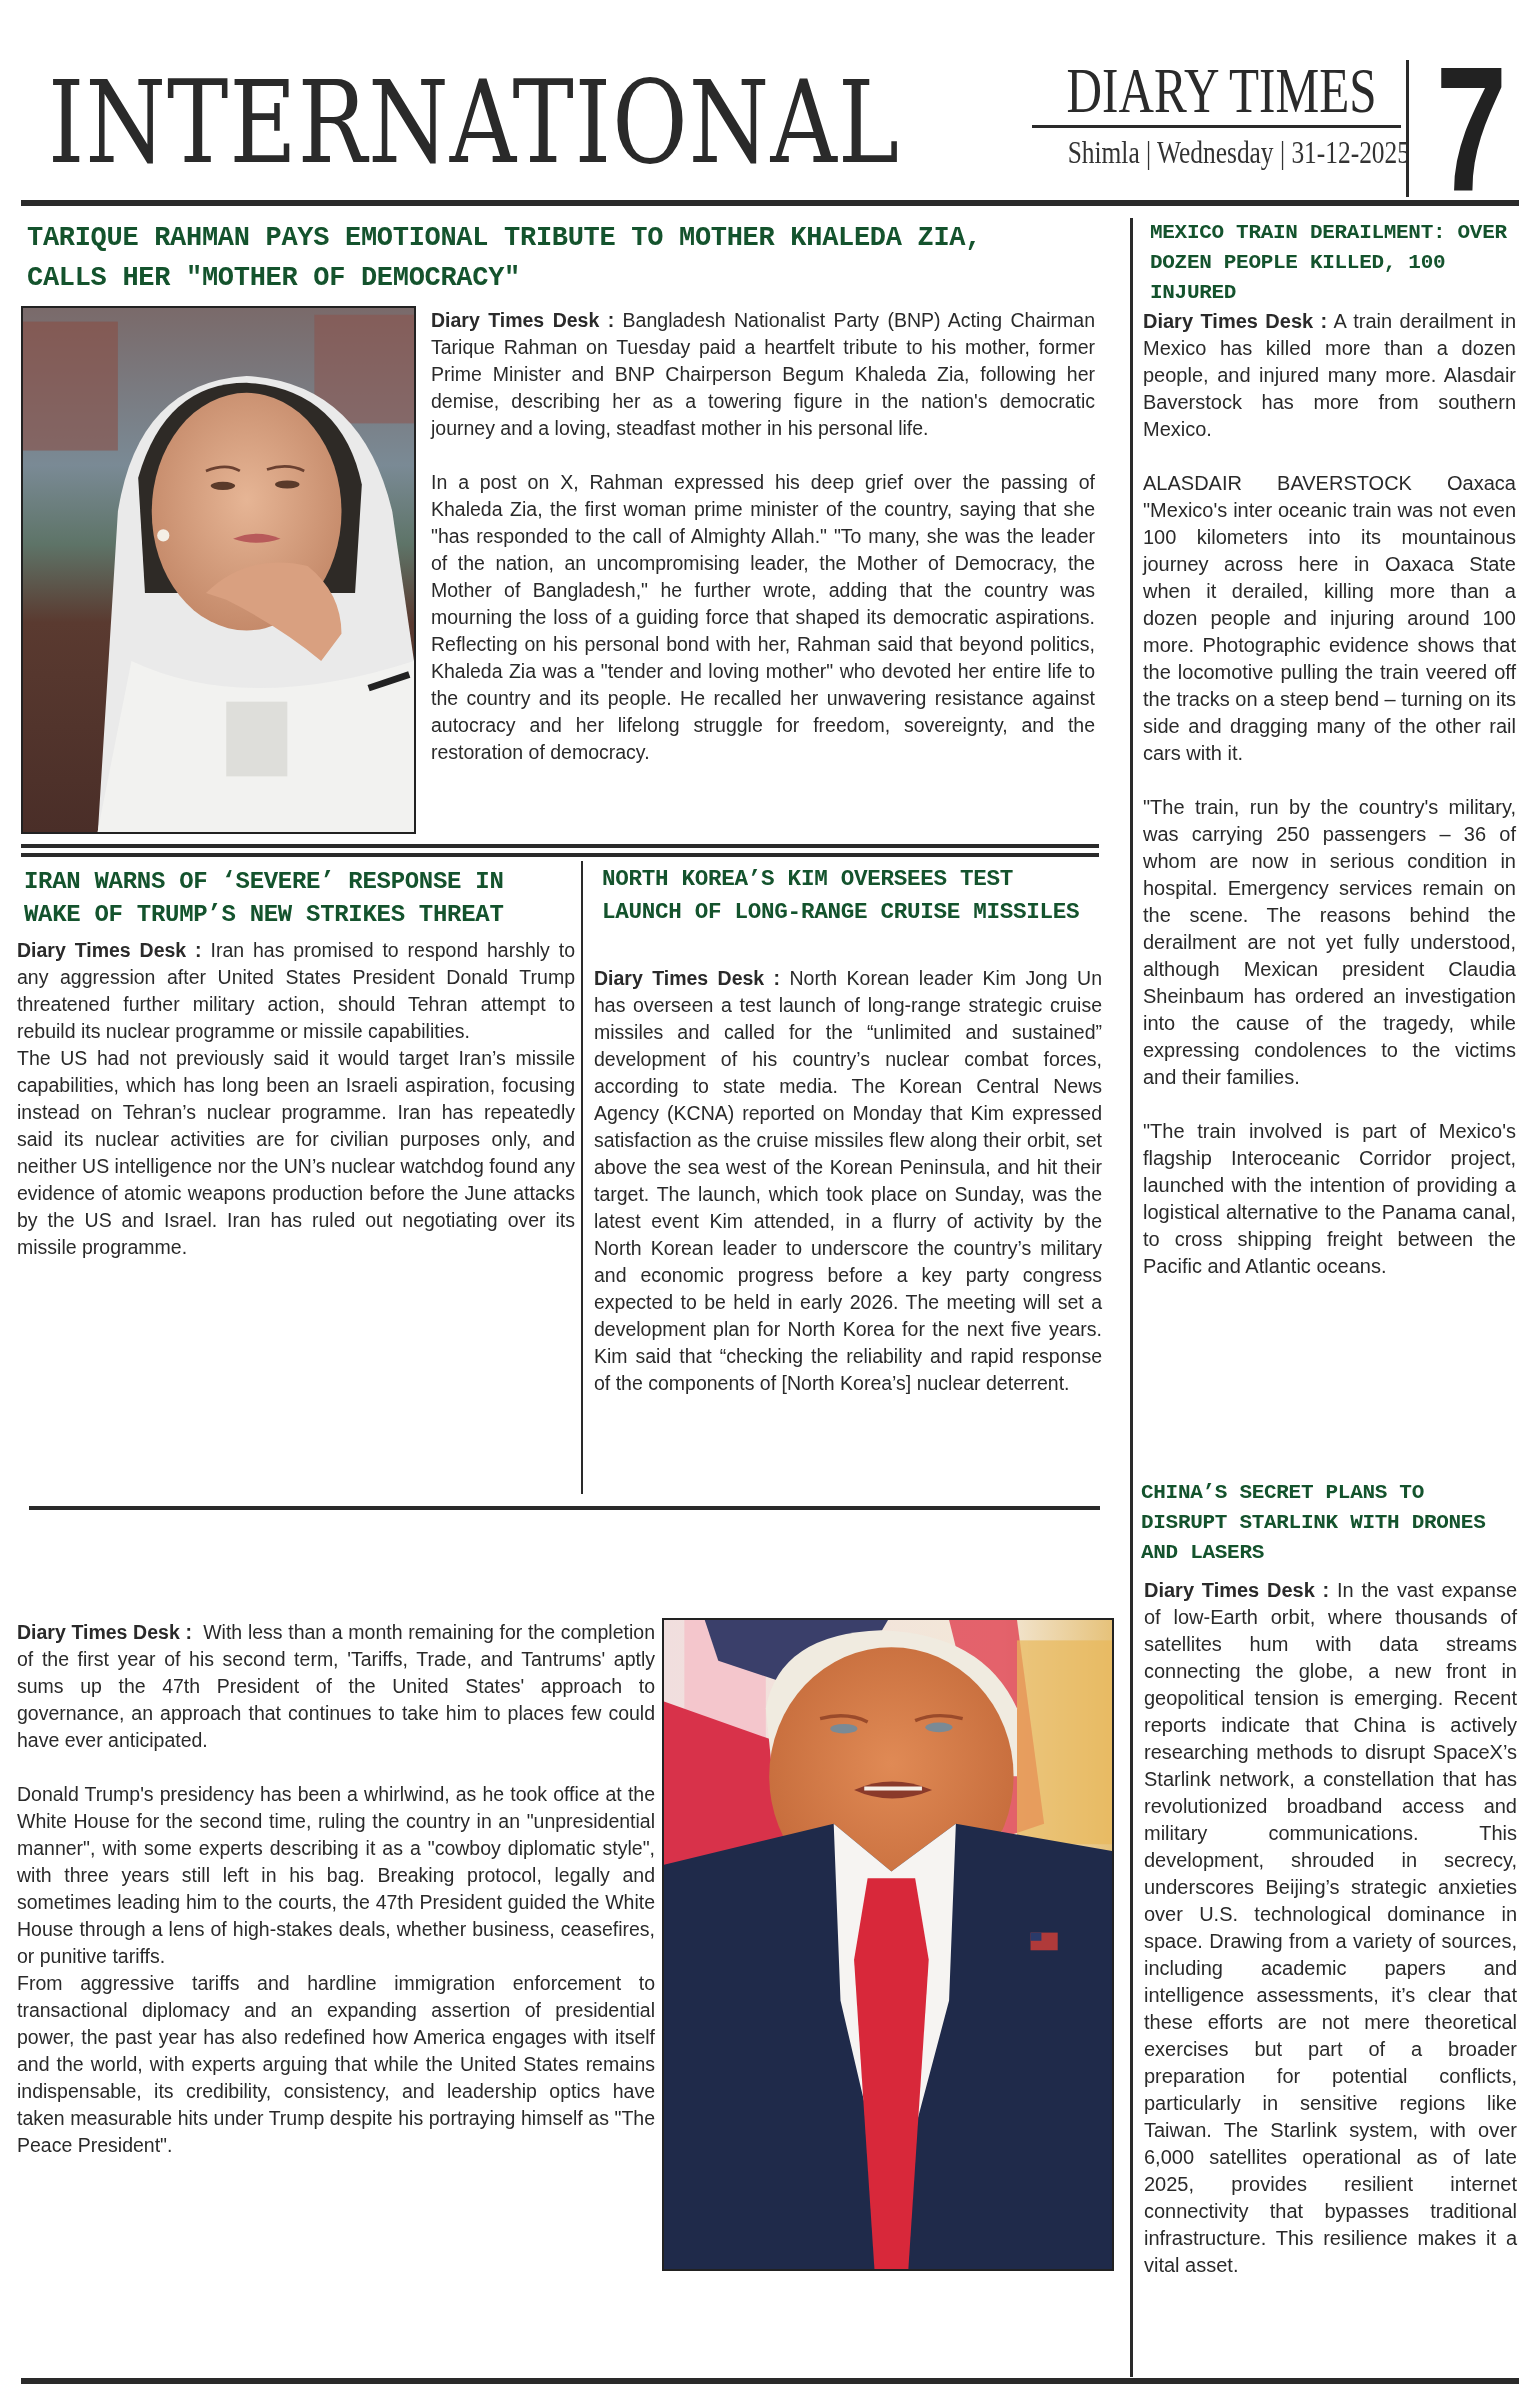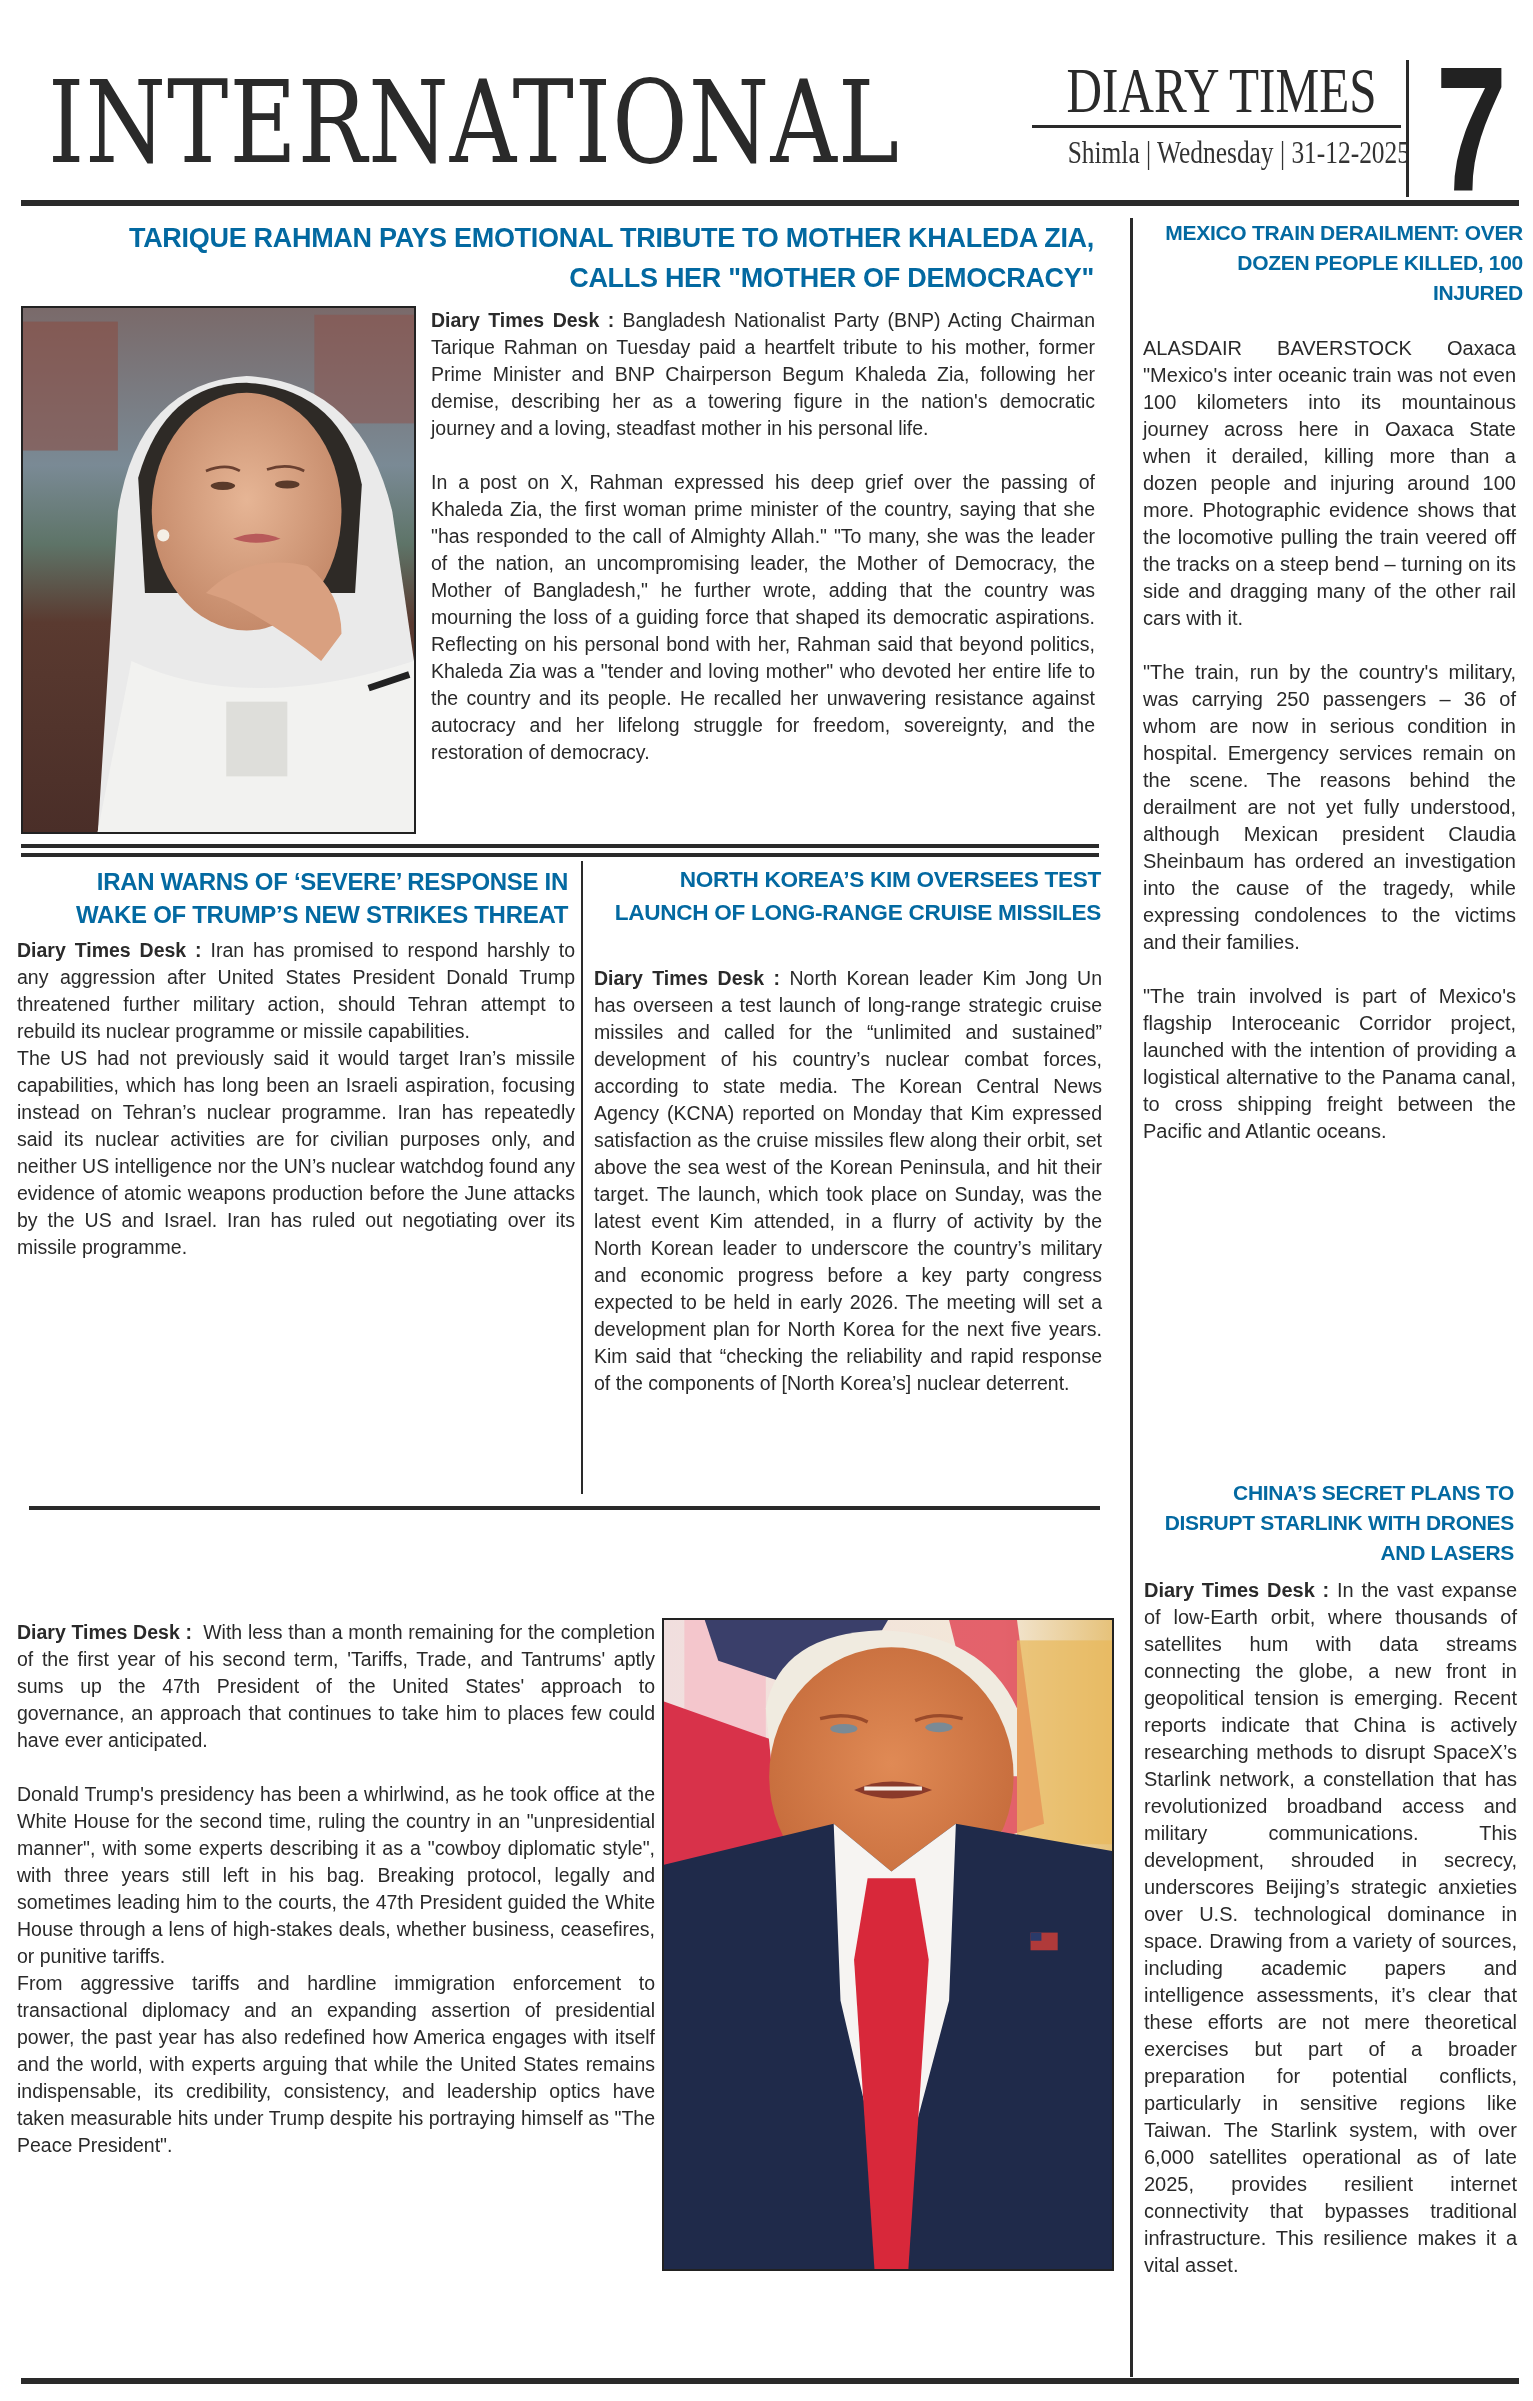--- a/index.html
+++ b/index.html
@@ -37,22 +37,22 @@
     font-size: 178px; line-height: 1; color: #222; text-align: center;
     transform: scaleX(0.72); transform-origin: center top;
   }
   .top-rule { left: 20.5px; top: 200px; width: 1498px; height: 5.5px; background: #2a2a2a; }
 
   
   .right-col-rule { left: 1130px; top: 218px; width: 2.7px; height: 2159px; background: #2a2a2a; }
 
   
   .headline {
-    font-family: Liberation Sans, sans-serif; font-weight: bold;
-    color: #0369a1; text-align: right; text-transform: uppercase;
+    font-family: Liberation Mono, monospace; font-weight: bold;
+    color: #14532d; text-align: left; text-transform: uppercase;
     letter-spacing: -0.3px;
   }
   .hl-main { font-size: 27px; line-height: 40px; }
   .hl-side { font-size: 21px; line-height: 30px; }
   .hl-mid  { font-size: 24px; line-height: 33px; }
 
   
   .body-text {
     font-family: "Liberation Sans", sans-serif;
     font-size: 19.5px; line-height: 27px; color: #2a2a2a;
@@ -192,20 +192,21 @@
       <path d="M300 380 L370 380 L390 500 L360 955 L310 955 L280 500 Z" fill="#d8283a"></path>
       <rect x="540" y="460" width="40" height="26" fill="#b03a3a"></rect>
       <rect x="540" y="460" width="16" height="12" fill="#2a3a6a"></rect>
     </svg>
   </div>
 </section>
 
 <section>
   <div class="abs headline hl-side" style="left:1150px; top:218px; width:373px;">MEXICO TRAIN DERAILMENT: OVER DOZEN PEOPLE KILLED, 100 INJURED</div>
   <div class="abs body-text side-text" style="left:1143px; top:308px; width:373px;">
+    <p><span class="desk">Diary Times Desk :</span> <span>A train derailment in Mexico has killed more than a dozen people, and injured many more. Alasdair Baverstock has more from southern Mexico.</span></p>
     <p class="gap">ALASDAIR BAVERSTOCK Oaxaca "Mexico's inter oceanic train was not even 100 kilometers into its mountainous journey across here in Oaxaca State when it derailed, killing more than a dozen people and injuring around 100 more. Photographic evidence shows that the locomotive pulling the train veered off the tracks on a steep bend – turning on its side and dragging many of the other rail cars with it.</p>
     <p class="gap">"The train, run by the country's military, was carrying 250 passengers – 36 of whom are now in serious condition in hospital. Emergency services remain on the scene. The reasons behind the derailment are not yet fully understood, although Mexican president Claudia Sheinbaum has ordered an investigation into the cause of the tragedy, while expressing condolences to the victims and their families.</p>
     <p class="gap">"The train involved is part of Mexico's flagship Interoceanic Corridor project, launched with the intention of providing a logistical alternative to the Panama canal, to cross shipping freight between the Pacific and Atlantic oceans.</p>
   </div>
 </section>
 
 <section>
   <div class="abs headline hl-side" style="left:1141px; top:1478px; width:373px;">CHINA’S SECRET PLANS TO DISRUPT STARLINK WITH DRONES AND LASERS</div>
   <div class="abs body-text side-text" style="left:1144px; top:1577px; width:373px;">
     <p><span class="desk">Diary Times Desk :</span> <span> In the vast expanse of low-Earth orbit, where thousands of satellites hum with data streams connecting the globe, a new front in geopolitical tension is emerging. Recent reports indicate that China is actively researching methods to disrupt SpaceX’s Starlink network, a constellation that has revolutionized broadband access and military communications. This development, shrouded in secrecy, underscores Beijing’s strategic anxieties over U.S. technological dominance in space. Drawing from a variety of sources, including academic papers and intelligence assessments, it’s clear that these efforts are not mere theoretical exercises but part of a broader preparation for potential conflicts, particularly in sensitive regions like Taiwan. The Starlink system, with over 6,000 satellites operational as of late 2025, provides resilient internet connectivity that bypasses traditional infrastructure. This resilience makes it a vital asset.</span></p>

